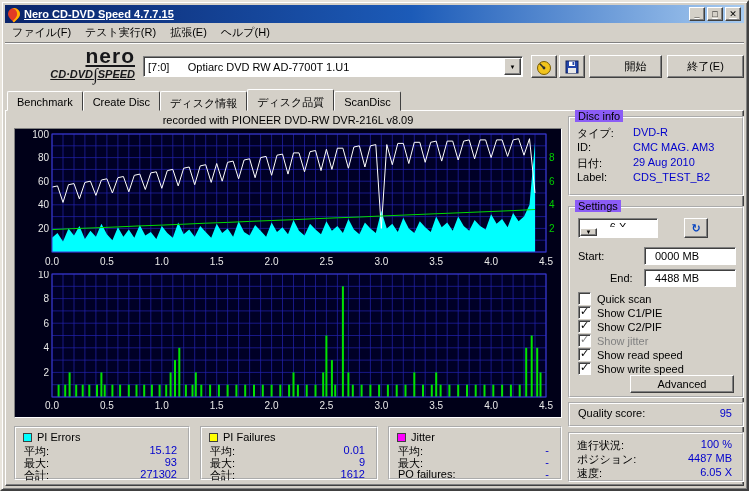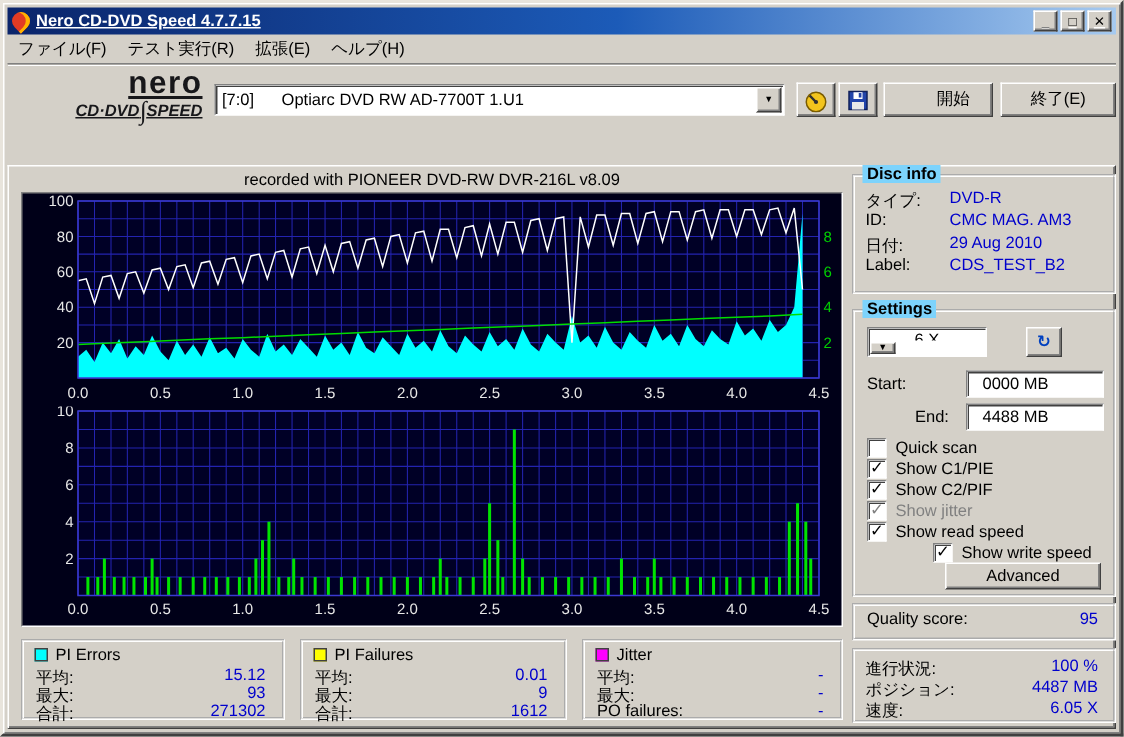--- a/index.html
+++ b/index.html
@@ -63,21 +63,21 @@
   .chart-title { position:absolute; left:12px; top:112px; width:548px; text-align:center; z-index:5; }
   .chart-widget { position:absolute; left:12px; top:126px; width:548px; height:290px;
                   background:#000018; border:1px solid; border-color:#808080 #fff #fff #808080; z-index:5; }
   .chart-widget svg { position:absolute; left:1px; display:block;
                       font-family:"Liberation Sans","DejaVu Sans",sans-serif; }
   #chart-top { top:1px; }
   #chart-bottom { top:142px; }
 
   
   .group { position:absolute; border:2px groove #ffffff; }
-  .gtitle { position:absolute; top:-8px; left:5px; background:#7dd3fc; padding:0 3px;font-weight:bold; }
+  .gtitle { position:absolute; top:-8px; left:5px; background:#8b5cf6; padding:0 3px; }
   .blue { color:#0000cc; }
 
   
   .row-abs { position:absolute; left:7px; right:8px; height:14px; }
   .rlabel { position:absolute; left:0; }
   .rvalue-col { position:absolute; left:56px; }
   .rvalue-right { position:absolute; right:2px; }
 
   .cb-row { position:absolute; left:8px; right:6px; height:14px; }
   .cb-box { position:absolute; left:0; top:0; width:13px; height:13px; background:#fff;
@@ -144,20 +144,27 @@
         <rect x="5" y="2.5" width="6" height="4.5" fill="#ffffff"></rect>
         <rect x="8.5" y="3" width="1.8" height="3" fill="#2244aa"></rect>
         <rect x="4" y="9" width="8" height="5" fill="#e8e8e8"></rect>
       </svg>
     </div>
 
     <div class="btn-start raised btn">開始</div>
     <div class="btn-exit raised btn">終了(E)</div>
   </div>
 
+  <div class="tabs">
+    <div class="tab"><span>Benchmark</span></div>
+    <div class="tab"><span>Create Disc</span></div>
+    <div class="tab"><span>ディスク情報</span></div>
+    <div class="tab active"><span>ディスク品質</span></div>
+    <div class="tab"><span>ScanDisc</span></div>
+  </div>
 
   <div class="content-panel"></div>
 
   <div class="chart-title">recorded with PIONEER DVD-RW  DVR-216L v8.09</div>
   <div class="chart-widget">
     <svg id="chart-top" width="544" height="141">
         <rect x="36" y="4" width="494" height="118" fill="#000026"></rect>
         <path d="M36 122.0H530M36 110.2H530M36 98.4H530M36 86.6H530M36 74.8H530M36 63.0H530M36 51.2H530M36 39.4H530M36 27.6H530M36 15.8H530M36 4.0H530M36.0 4V122M47.0 4V122M58.0 4V122M68.9 4V122M79.9 4V122M90.9 4V122M101.9 4V122M112.8 4V122M123.8 4V122M134.8 4V122M145.8 4V122M156.8 4V122M167.7 4V122M178.7 4V122M189.7 4V122M200.7 4V122M211.6 4V122M222.6 4V122M233.6 4V122M244.6 4V122M255.6 4V122M266.5 4V122M277.5 4V122M288.5 4V122M299.5 4V122M310.4 4V122M321.4 4V122M332.4 4V122M343.4 4V122M354.4 4V122M365.3 4V122M376.3 4V122M387.3 4V122M398.3 4V122M409.2 4V122M420.2 4V122M431.2 4V122M442.2 4V122M453.2 4V122M464.1 4V122M475.1 4V122M486.1 4V122M497.1 4V122M508.0 4V122M519.0 4V122M530.0 4V122" stroke="#2323b0" stroke-width="0.7" fill="none"></path>
         <polygon points="36.0,122 36.0,107.8 41.5,103.1 47.0,111.4 52.5,98.4 58.0,105.5 63.4,96.0 68.9,109.0 74.4,100.8 79.9,106.7 85.4,93.7 90.9,104.3 96.4,110.2 101.9,97.2 107.4,106.7 112.8,99.6 118.3,107.8 123.8,94.9 129.3,105.5 134.8,101.9 140.3,109.0 145.8,96.0 151.3,103.1 156.8,107.8 162.2,92.5 167.7,104.3 173.2,99.6 178.7,106.7 184.2,96.0 189.7,101.9 195.2,107.8 200.7,93.7 206.2,103.1 211.6,98.4 217.1,106.7 222.6,91.3 228.1,101.9 233.6,105.5 239.1,94.9 244.6,100.8 250.1,106.7 255.6,92.5 261.0,101.9 266.5,97.2 272.0,104.3 277.5,90.1 283.0,100.8 288.5,105.5 294.0,93.7 299.5,99.6 305.0,104.3 310.4,91.3 315.9,100.8 321.4,96.0 326.9,103.1 332.4,89.0 337.9,99.6 343.4,104.3 348.9,92.5 354.4,98.4 359.8,103.1 365.3,80.7 370.8,98.4 376.3,93.7 381.8,101.9 387.3,87.8 392.8,98.4 398.3,103.1 403.8,91.3 409.2,97.2 414.7,101.9 420.2,86.6 425.7,97.2 431.2,92.5 436.7,100.8 442.2,86.6 447.7,96.0 453.2,100.8 458.6,90.1 464.1,96.0 469.6,99.6 475.1,84.2 480.6,93.7 486.1,89.0 491.6,97.2 497.1,83.1 502.6,91.3 508.0,86.6 513.5,74.8 519.0,12.3 519.0,122" fill="#00ffff"></polygon>
         <polyline points="36.0,57.1 41.5,55.9 47.0,72.4 52.5,54.7 58.0,53.6 63.4,68.9 68.9,52.4 74.4,51.2 79.9,65.4 85.4,50.0 90.9,48.8 96.4,63.0 101.9,47.7 107.4,46.5 112.8,61.8 118.3,45.3 123.8,44.1 129.3,59.5 134.8,42.9 140.3,41.8 145.8,58.3 151.3,40.6 156.8,39.4 162.2,55.9 167.7,38.2 173.2,37.0 178.7,54.7 184.2,35.9 189.7,34.7 195.2,52.4 200.7,33.5 206.2,51.2 211.6,32.3 217.1,31.1 222.6,48.8 228.1,30.0 233.6,28.8 239.1,47.7 244.6,27.6 250.1,26.4 255.6,45.3 261.0,25.2 266.5,24.1 272.0,44.1 277.5,22.9 283.0,22.9 288.5,41.8 294.0,21.7 299.5,20.5 305.0,40.6 310.4,19.3 315.9,39.4 321.4,18.2 326.9,18.2 332.4,38.2 337.9,17.0 343.4,15.8 348.9,37.0 354.4,15.8 359.8,14.6 365.3,98.4 370.8,14.6 376.3,34.7 381.8,13.4 387.3,13.4 392.8,33.5 398.3,12.3 403.8,12.3 409.2,32.3 414.7,12.3 420.2,11.1 425.7,31.1 431.2,11.1 436.7,11.1 442.2,30.0 447.7,11.1 453.2,9.9 458.6,28.8 464.1,9.9 469.6,9.9 475.1,27.6 480.6,9.9 486.1,9.9 491.6,26.4 497.1,9.9 502.6,8.7 508.0,25.2 513.5,8.7 519.0,63.0 " fill="none" stroke="#ffffff" stroke-width="1"></polyline>
@@ -323,21 +330,21 @@
         <span class="cb-label">Show C2/PIF</span>
       </div>
     <div class="cb-row disabled" style="top:126px;">
         <span class="cb-box checked"></span>
         <span class="cb-label">Show jitter</span>
       </div>
     <div class="cb-row" style="top:140px;">
         <span class="cb-box checked"></span>
         <span class="cb-label">Show read speed</span>
       </div>
-    <div class="cb-row" style="top:154px;margin-left:44px;">
+    <div class="cb-row" style="top:154px;">
         <span class="cb-box checked"></span>
         <span class="cb-label">Show write speed</span>
       </div>
 
     <div class="raised btn" style="position:absolute; right:8px; top:167px; width:104px; height:18px; line-height:16px;">Advanced</div>
   </div>
 
   <div class="group" style="left:566px; top:400px; width:176px; height:25px;">
     <span style="position:absolute; left:8px; top:3px;">Quality score:</span>
     <span class="blue" style="position:absolute; right:10px; top:3px;">95</span>

